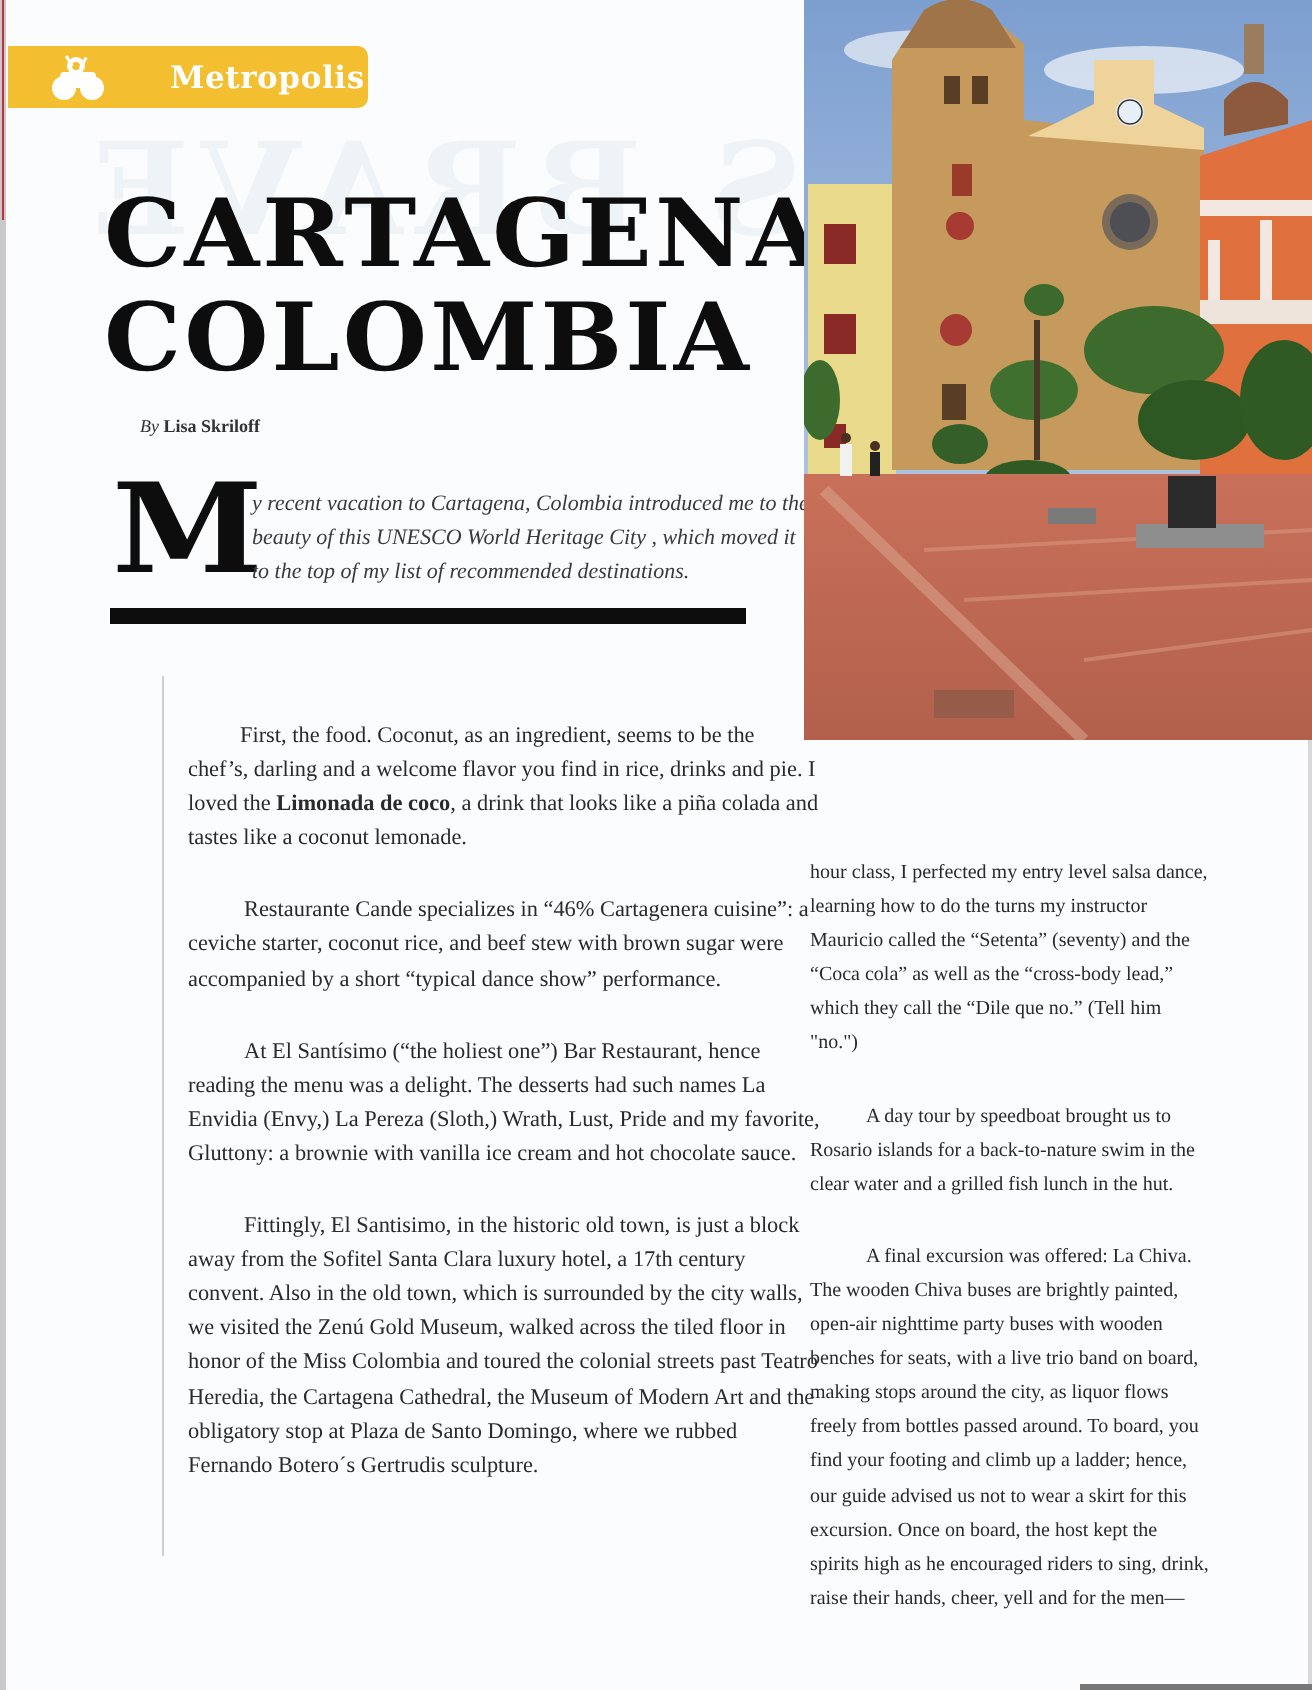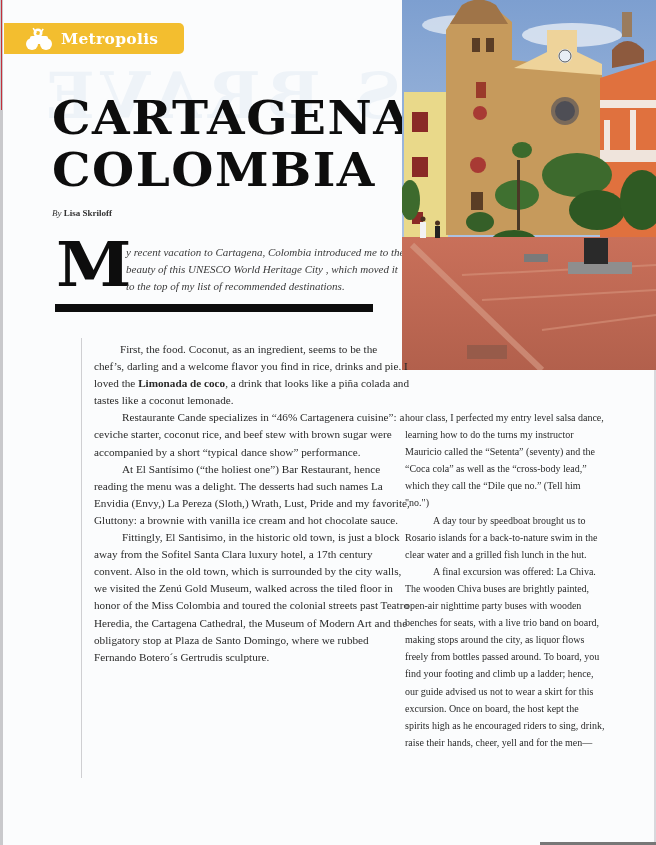--- a/index.html
+++ b/index.html
@@ -4,40 +4,40 @@
 <style>
   * { margin: 0; padding: 0; box-sizing: border-box; }
   html, body { width: 656px; height: 845px; overflow: hidden; background: #fbfcfd; }
   body { position: relative; font-family: "Liberation Serif", "DejaVu Serif", serif; color: #2a2a2a; }
 
   .page-edge-left { position: absolute; left: 0; top: 0; width: 3px; height: 845px; background: #c9c9cc; }
   .page-edge-left::after { content: ""; position: absolute; left: 1px; top: 0; width: 1px; height: 110px; background: #c4303a; }
 
   .ghost-title { position: absolute; left: 40px; top: 58px; font-family: "DejaVu Serif", serif; font-weight: bold; font-size: 64px; color: #eef3f8; letter-spacing: 6px; transform: scaleX(-1); white-space: nowrap; }
 
-  .section-tag { position: absolute; left: 4px; top: 23px; width: 180px; height: 31px; background: #f3be2f; border-radius: 0 5px 5px 0; display: flex; align-items: center; padding-left: 20px; }
+  .section-tag { position: absolute; left: 4px; top: 23px; width: 180px; height: 31px; background: #f3be2f; border-radius: 0 5px 5px 0; display: flex; align-items: center; padding-left: 20px; gap: 24px; }
   .section-tag .tag-icon { width: 30px; height: 24px; position: relative; margin-right: 7px; }
   .section-tag .tag-label { color: #ffffff; font-family: "DejaVu Serif", serif; font-weight: bold; font-size: 15.5px; letter-spacing: 0.3px; }
 
   .headline { position: absolute; left: 52px; top: 92px; font-family: "DejaVu Serif", serif; font-weight: bold; color: #0d0d0d; font-size: 47px; line-height: 52px; letter-spacing: 1.5px; transform: scaleX(1.03); transform-origin: left top; }
   .headline div { white-space: nowrap; }
 
-  .byline { position: absolute; left: 52px; top: 208px; font-size: 9px; color: #333; }
+  .byline { position: absolute; left: 70px; top: 208px; font-size: 9px; color: #333; }
   .byline .by { font-style: italic; }
   .byline .author { font-weight: bold; }
 
   .intro { position: absolute; left: 56px; top: 244px; width: 290px; }
   .dropcap { position: absolute; left: 0; top: -4px; font-family: "DejaVu Serif", serif; font-weight: bold; font-size: 62px; line-height: 50px; color: #0d0d0d; transform: scaleX(1.1); transform-origin: left top; }
   .intro-text { position: absolute; left: 70px; top: 0; width: 280px; font-style: italic; font-size: 11px; line-height: 17px; color: #3a3a3a; }
 
   .rule { position: absolute; left: 55px; top: 304px; width: 318px; height: 8px; background: #0d0d0d; }
 
   .col-left-border { position: absolute; left: 81px; top: 338px; width: 1px; height: 440px; background: #cfcfd2; }
   .col-left { position: absolute; left: 94px; top: 341px; width: 316px; font-size: 11.2px; line-height: 17.1px; color: #2a2a2a; }
-  .col-left p, .col-right p { text-indent: 28px; }
+  .col-left p, .col-right p { text-indent: 28px; margin-top: 19px; }
   .col-left p.first-para { text-indent: 26px; }
   .col-right { position: absolute; left: 405px; top: 409px; width: 200px; font-size: 10px; line-height: 17.1px; color: #2a2a2a; }
   .col-right p.continued { text-indent: 0; }
 
   .photo { position: absolute; left: 402px; top: 0; width: 254px; height: 370px; overflow: hidden; background: #8fb0d8; }
 
   .folio { position: absolute; left: 27px; top: 826px; font-family: Liberation Mono, monospace; font-size: 10px; color: #333; margin-top: 42px; }
   .folio .num { margin-right: 5px; }
   .folio .issue { font-weight: bold; }
 

